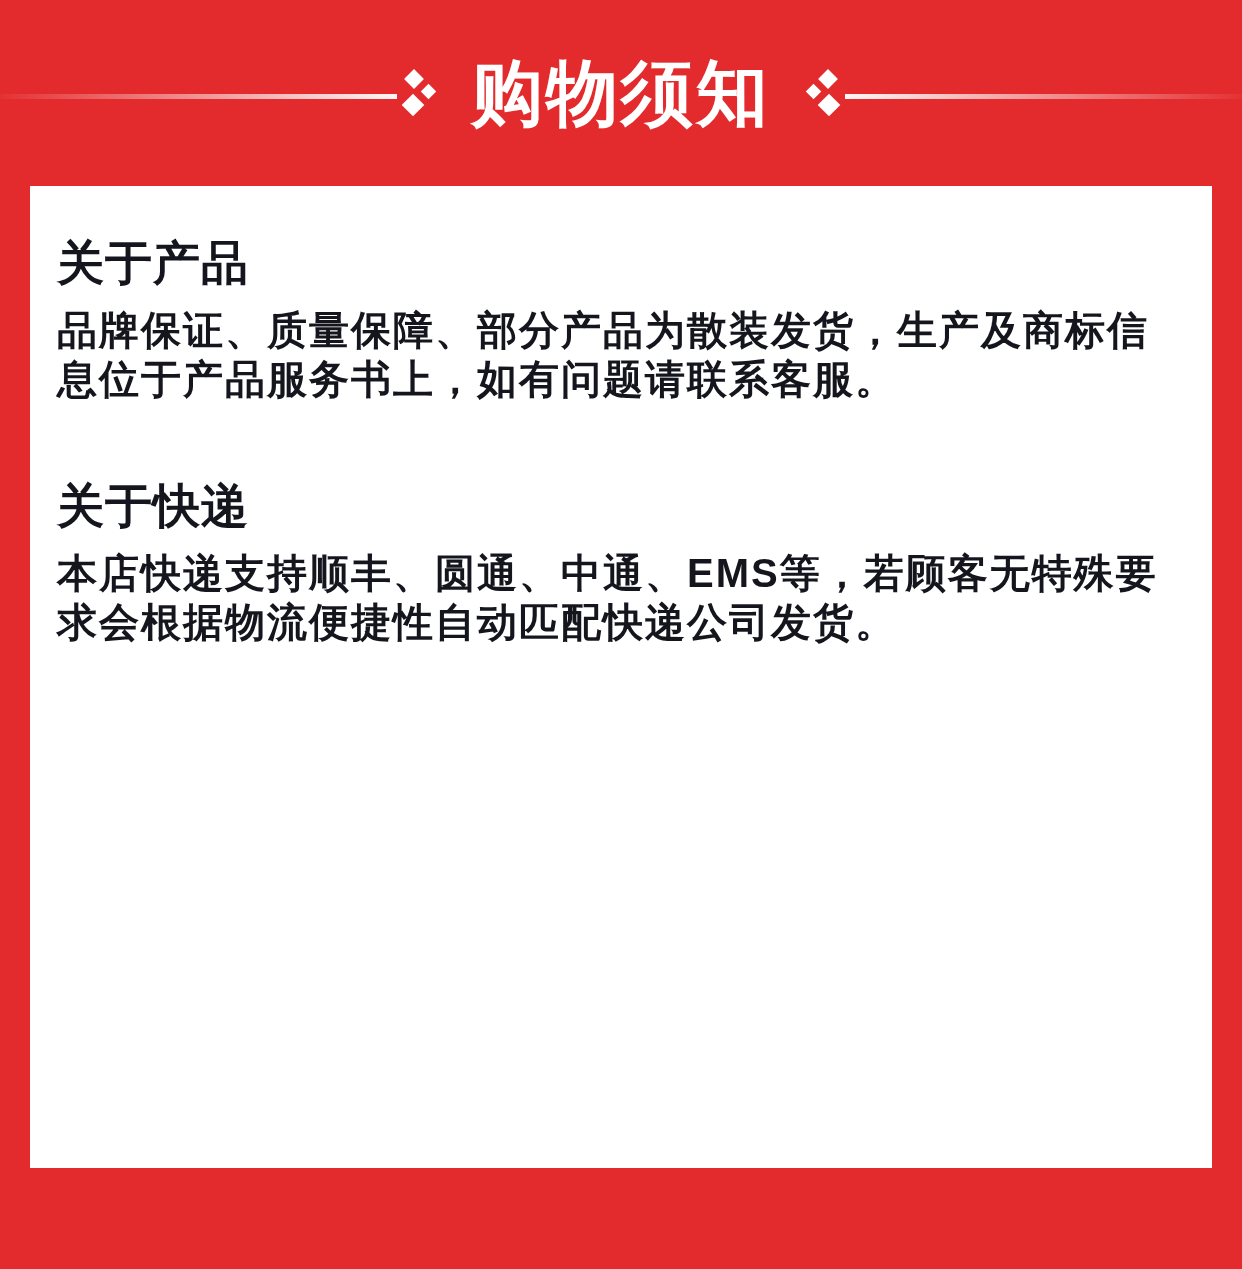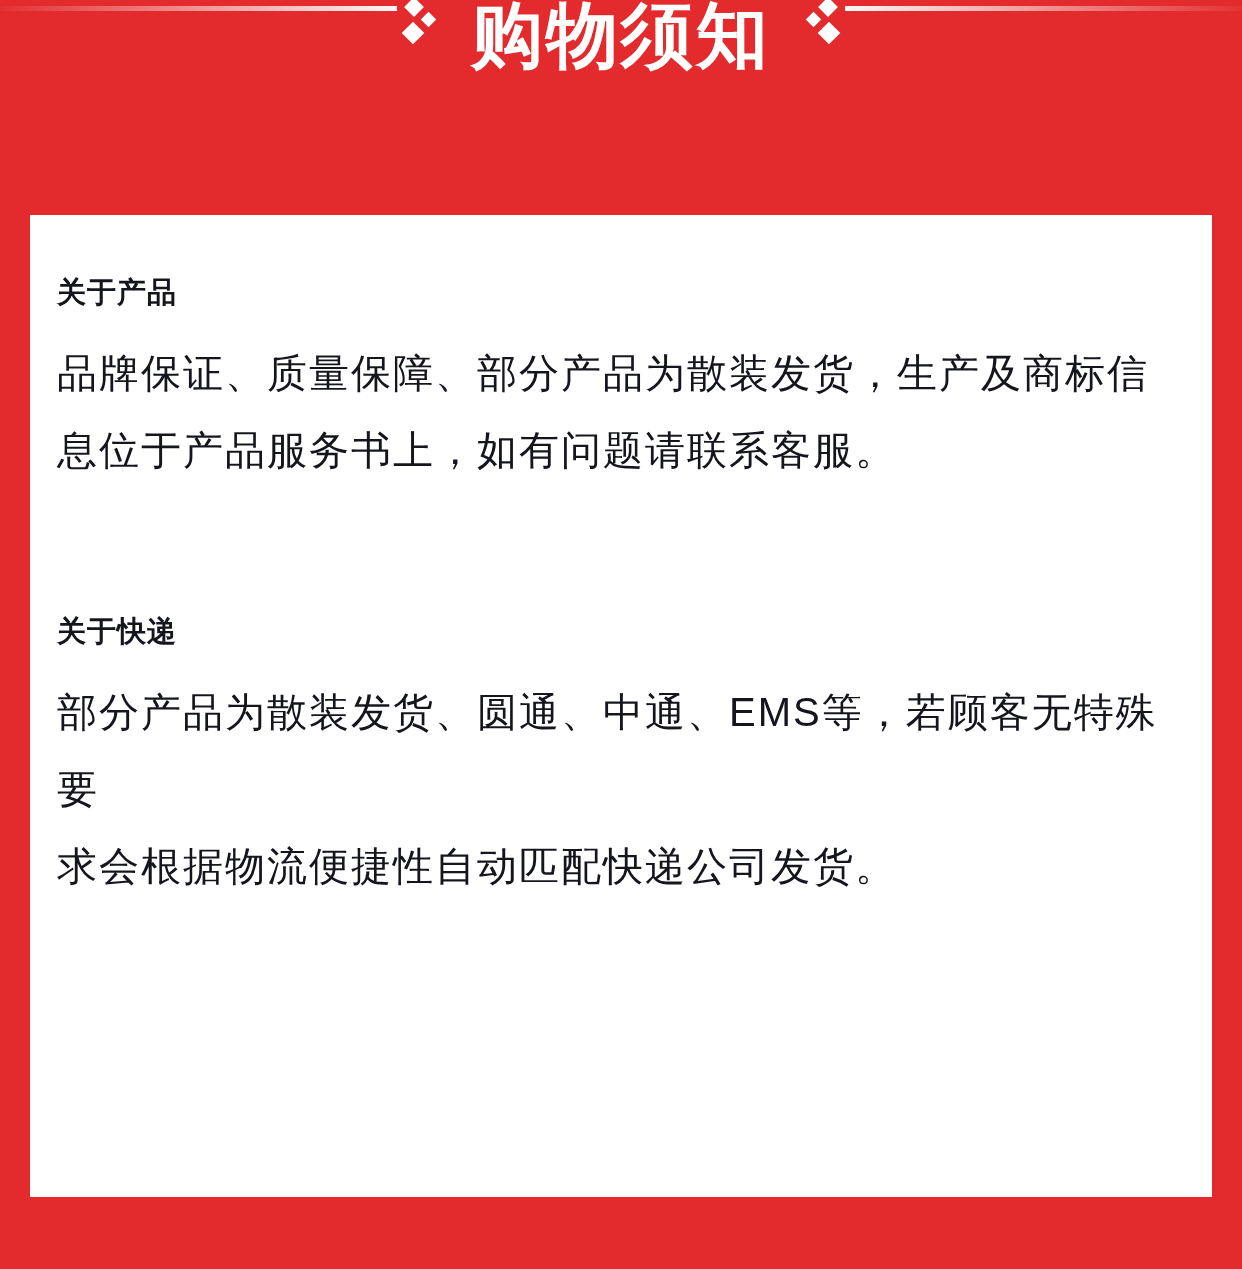--- a/index.html
+++ b/index.html
@@ -9,23 +9,23 @@
   body {
     width: 1242px;
     height: 1269px;
     background: #e32b2d;
     font-family: "Liberation Sans", sans-serif;
     overflow: hidden;
   }
 
   
   .header {
-    height: 215px;
+    height: 186px;
     display: flex;
-    font-family: Liberation Serif, serif;
+    align-items: center;
   }
   .page-title {
     font-size: 72px;
     font-weight: bold;
     color: #ffffff;
     letter-spacing: 3px;
     line-height: 1;
     margin: 0 36px;
     white-space: nowrap;
   }
@@ -60,36 +60,37 @@
   .cluster.right .d-bot  { left: 14px; }
 
   
   .card {
     margin: 0 30px;
     background: #ffffff;
     box-sizing: border-box;
     height: 982px;
     padding: 50px 27px 37px 27px;
   }
-  .section + .section { margin-top: 115px; }
+  .section + .section { margin-top: 75px; }
   .section-heading {
-    font-size: 29px;
+    font-size: 47px;
     font-weight: bold;
     color: #14151d;
     line-height: 54px;
     margin: 0 0 16px 0;
     letter-spacing: 1px;
   }
   .section-body {
     font-size: 40px;
     color: #14151d;
-    line-height: 77px;
+    line-height: 49px;
     letter-spacing: 2px;
     margin: 0;
     white-space: pre-line;
+    font-weight: bold;
   }
 </style>
 </head>
 <body>
 
 <header class="header">
   <div class="hline left"></div>
   <div class="cluster left">
     <span class="diamond d-top"></span>
     <span class="diamond d-side"></span>
@@ -105,18 +106,18 @@
 </header>
 
 <main class="card">
   <section class="section">
     <h2 class="section-heading">关于产品</h2>
     <p class="section-body">品牌保证、质量保障、部分产品为散装发货，生产及商标信
 息位于产品服务书上，如有问题请联系客服。</p>
   </section>
   <section class="section">
     <h2 class="section-heading">关于快递</h2>
-    <p class="section-body">部分产品为散装发货、圆通、中通、EMS等，若顾客无特殊要
+    <p class="section-body">本店快递支持顺丰、圆通、中通、EMS等，若顾客无特殊要
 求会根据物流便捷性自动匹配快递公司发货。</p>
   </section>
   <section class="section">
   </section>
 </main>
 
 </body></html>

